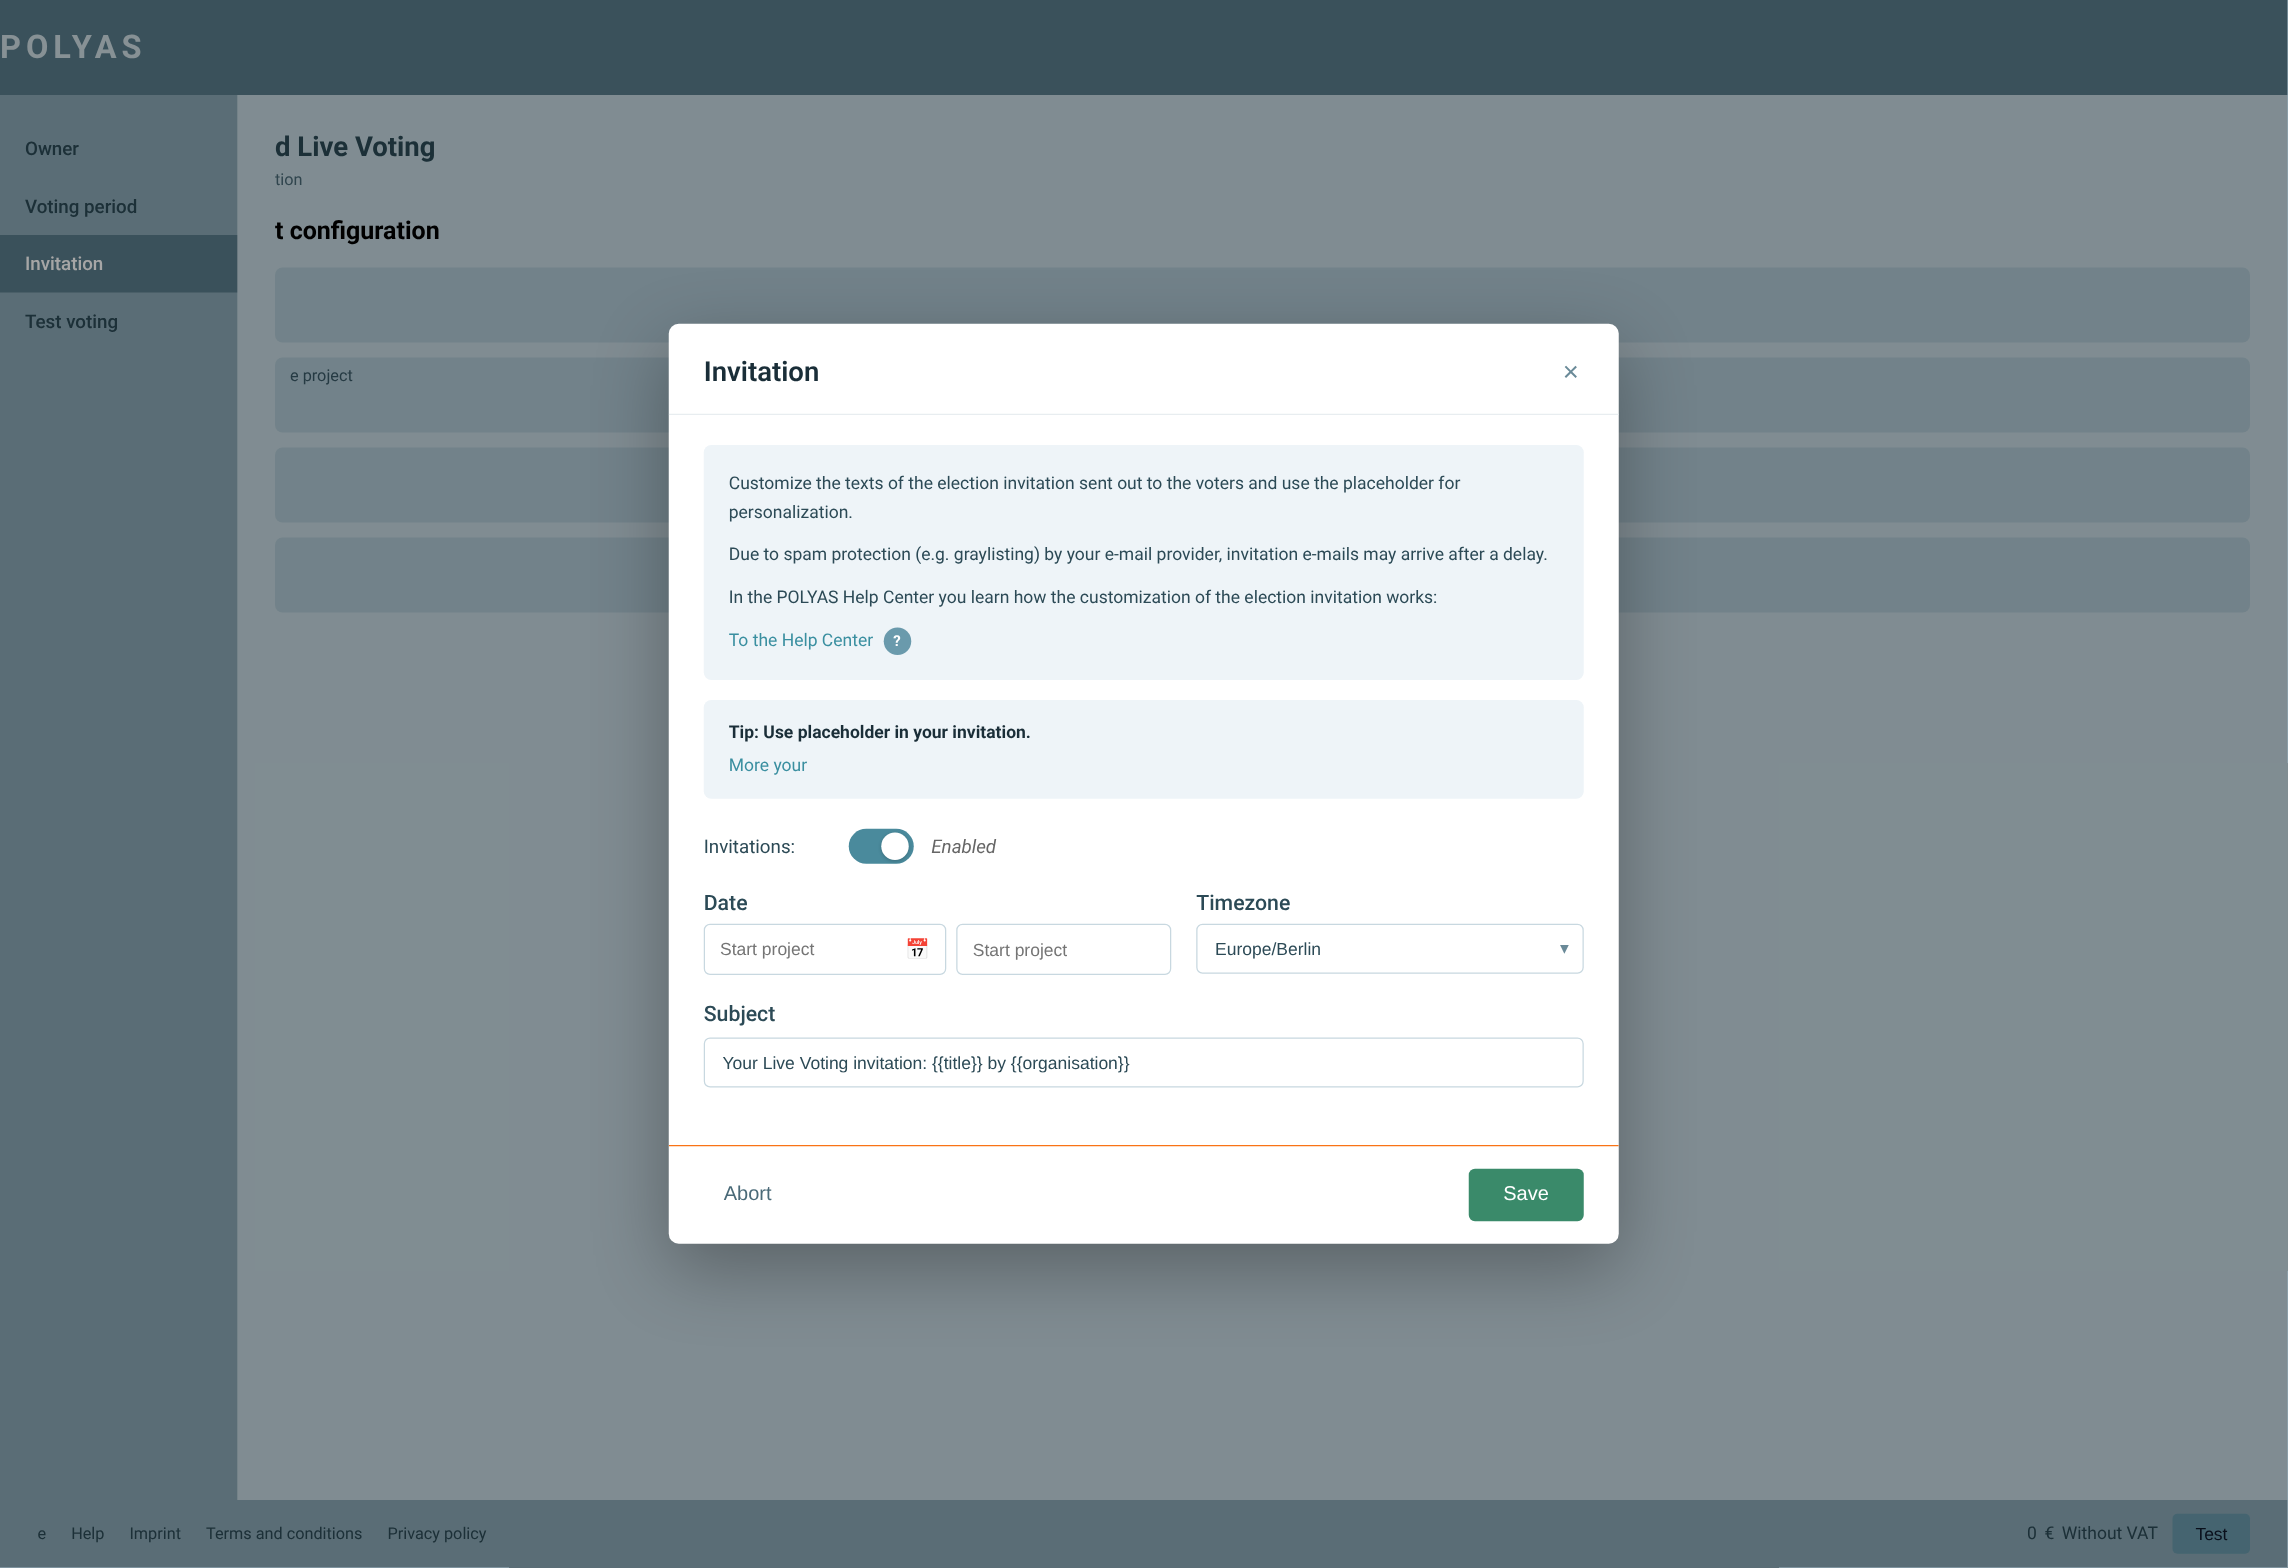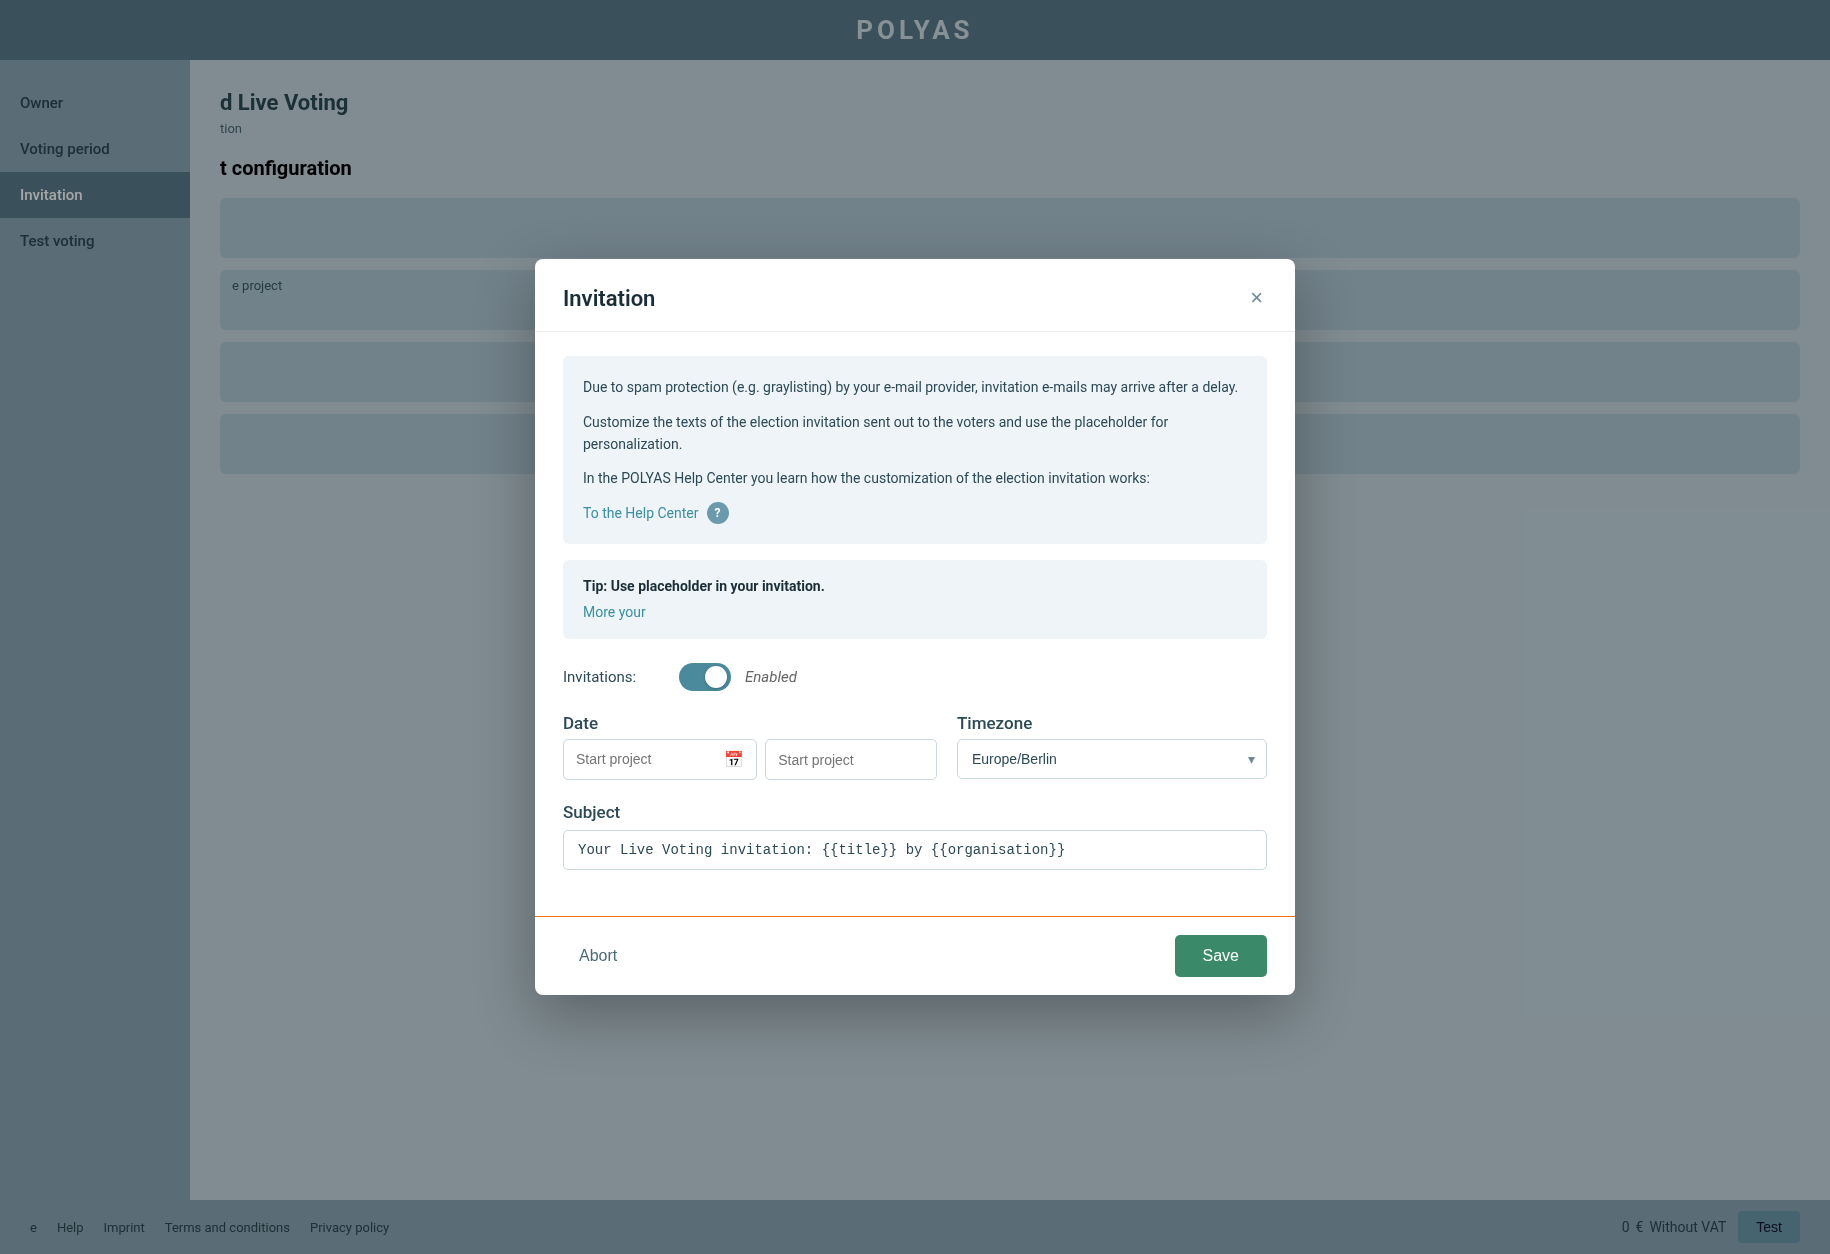--- a/index.html
+++ b/index.html
@@ -16,24 +16,24 @@
     .bg-page {
       position: absolute;
       inset: 0;
       background: #b8cdd6;
       display: flex;
       flex-direction: column;
     }
 
     .bg-topbar {
       background: #5a7d8c;
-      height: 60px;
-      display: flex;
-      align-items: center;
-      justify-content: center;
+      height: 76px;
+      display: flex;
+      align-items: center;
+      justify-content: flex-start;
     }
 
     .bg-topbar-title {
       color: #d0dfe5;
       font-size: 26px;
       font-weight: 700;
       letter-spacing: 4px;
     }
 
     .bg-content {
@@ -407,21 +407,20 @@
 
     .subject-field {
       border: 1.5px solid #c8d8e0;
       border-radius: 5px;
       padding: 11px 14px;
       background: #fff;
       font-size: 14px;
       color: #2c4a56;
       width: 100%;
       margin-top: 8px;
-      font-family: Liberation Mono, monospace;
     }
 
     
     .modal-footer {
       display: flex;
       align-items: center;
       justify-content: space-between;
       padding: 18px 28px;
       gap: 4px;
       border-top: 1px solid #f97316;
@@ -498,22 +497,22 @@
 
   <div class="modal">
     <div class="modal-header">
       <h2 class="modal-title">Invitation</h2>
       <button class="modal-close">×</button>
     </div>
 
     <div class="modal-body">
 
       <div class="info-box">
+        <p>Customize the texts of the election invitation sent out to the voters and use the placeholder for personalization.</p>
         <p>Due to spam protection (e.g. graylisting) by your e-mail provider, invitation e-mails may arrive after a delay.</p>
-        <p>Customize the texts of the election invitation sent out to the voters and use the placeholder for personalization.</p>
         <p>In the POLYAS Help Center you learn how the customization of the election invitation works:</p>
         <a class="help-link">
           <span>To the Help Center</span>
           <span class="help-icon">?</span>
         </a>
       </div>
 
       <div class="tip-box">
         <div class="tip-title">Tip: Use placeholder in your invitation.</div>
         <a class="tip-link">More your</a>

